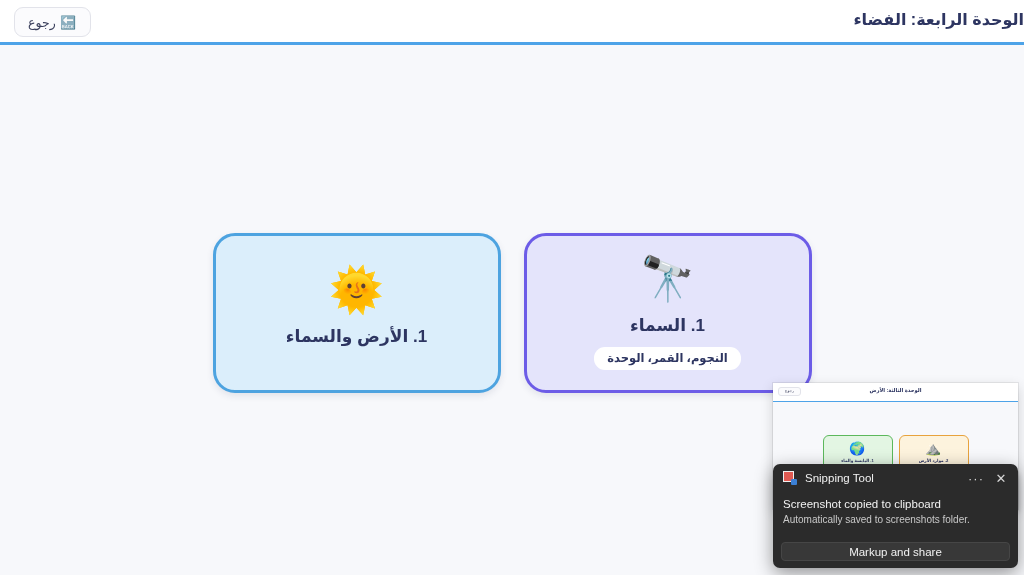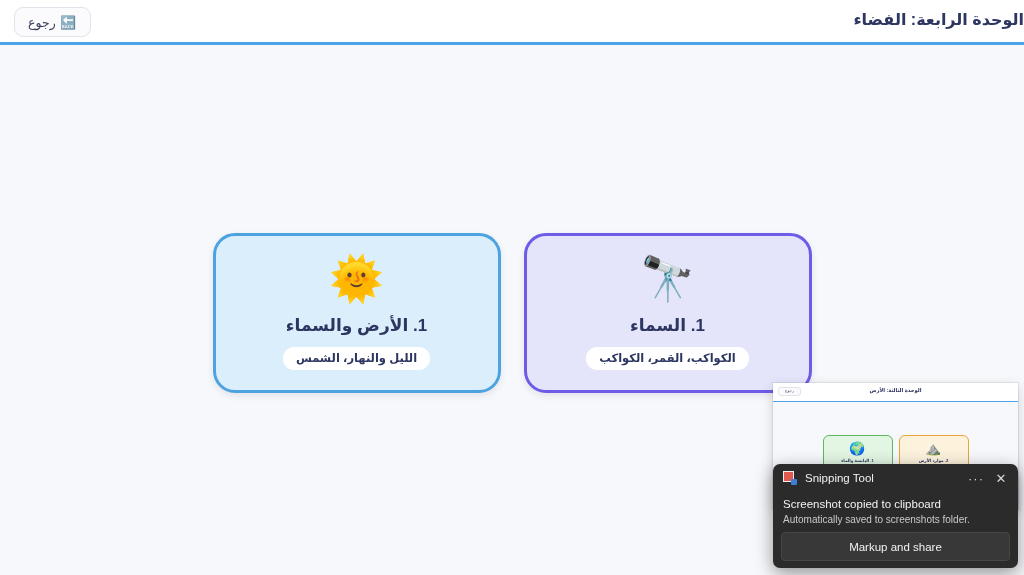--- a/index.html
+++ b/index.html
@@ -273,21 +273,21 @@
     cursor: pointer;
   }
   .snip-dots { right: 32px; width: 20px; font-size: 13px; letter-spacing: 1px; }
   .snip-close { right: 6px; width: 22px; font-size: 13px; }
   .snip-body { padding: 4px 10px 0; }
   .snip-l1 { font-size: 11.5px; color: #f2f2f2; line-height: 16px; }
   .snip-l2 { font-size: 10px; color: #c9c9c9; line-height: 16px; }
   .snip-btn {
     position: absolute;
     left: 8px; right: 8px; bottom: 7px;
-    height: 29px;
+    height: 19px;
     background: #383838;
     border: 1px solid #464646;
     border-radius: 4px;
     color: #f2f2f2;
     font-size: 11.5px;
     display: flex; align-items: center; justify-content: center;
     cursor: pointer;
     box-sizing: border-box;
   }
 </style>
@@ -302,27 +302,26 @@
   </div>
 </div>
 
 <div class="main-area">
 
   <div class="cards-row">
 
     <div class="unit-card" id="card0" style="border-color: rgb(108, 92, 231); background: rgb(228, 228, 251);">
       <div class="emoji">🔭</div>
       <div class="card-title">1. السماء</div>
-      <div class="card-pill">الكواكب، القمر، الكواكب</div>
+      <div class="card-pill">النجوم، القمر، الوحدة</div>
     </div>
 
     <div class="unit-card" id="card1" style="border-color: rgb(77, 163, 224); background: rgb(219, 238, 251);">
       <div class="emoji">🌞</div>
       <div class="card-title">1. الأرض والسماء</div>
-      <div class="card-pill">الليل والنهار، الشمس</div>
     </div>
 
   </div>
 
   <div class="nested-shot">
     <div class="n2-header">
       <div class="n2-title">الوحدة الثالثة: الأرض</div>
       <div class="n2-back">رجوع</div>
     </div>
     <div class="n2-cards">

